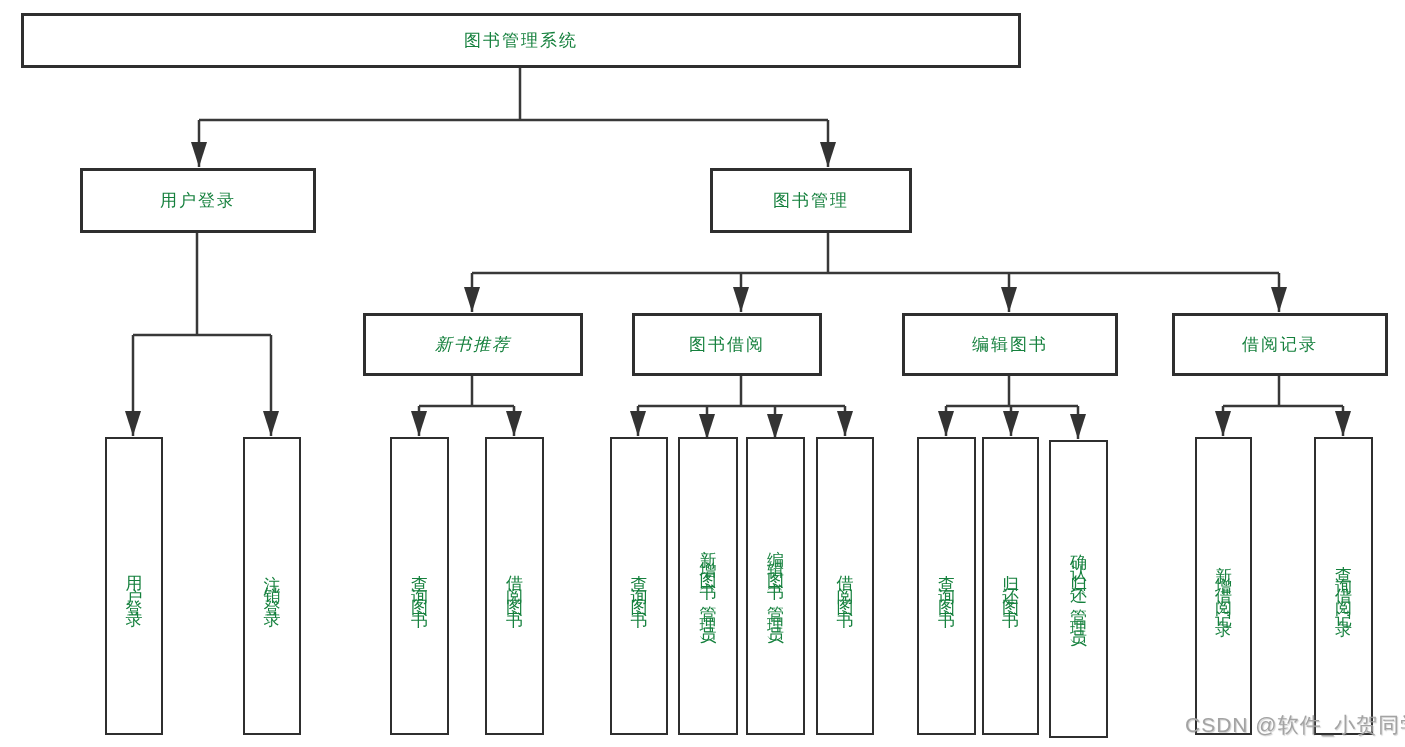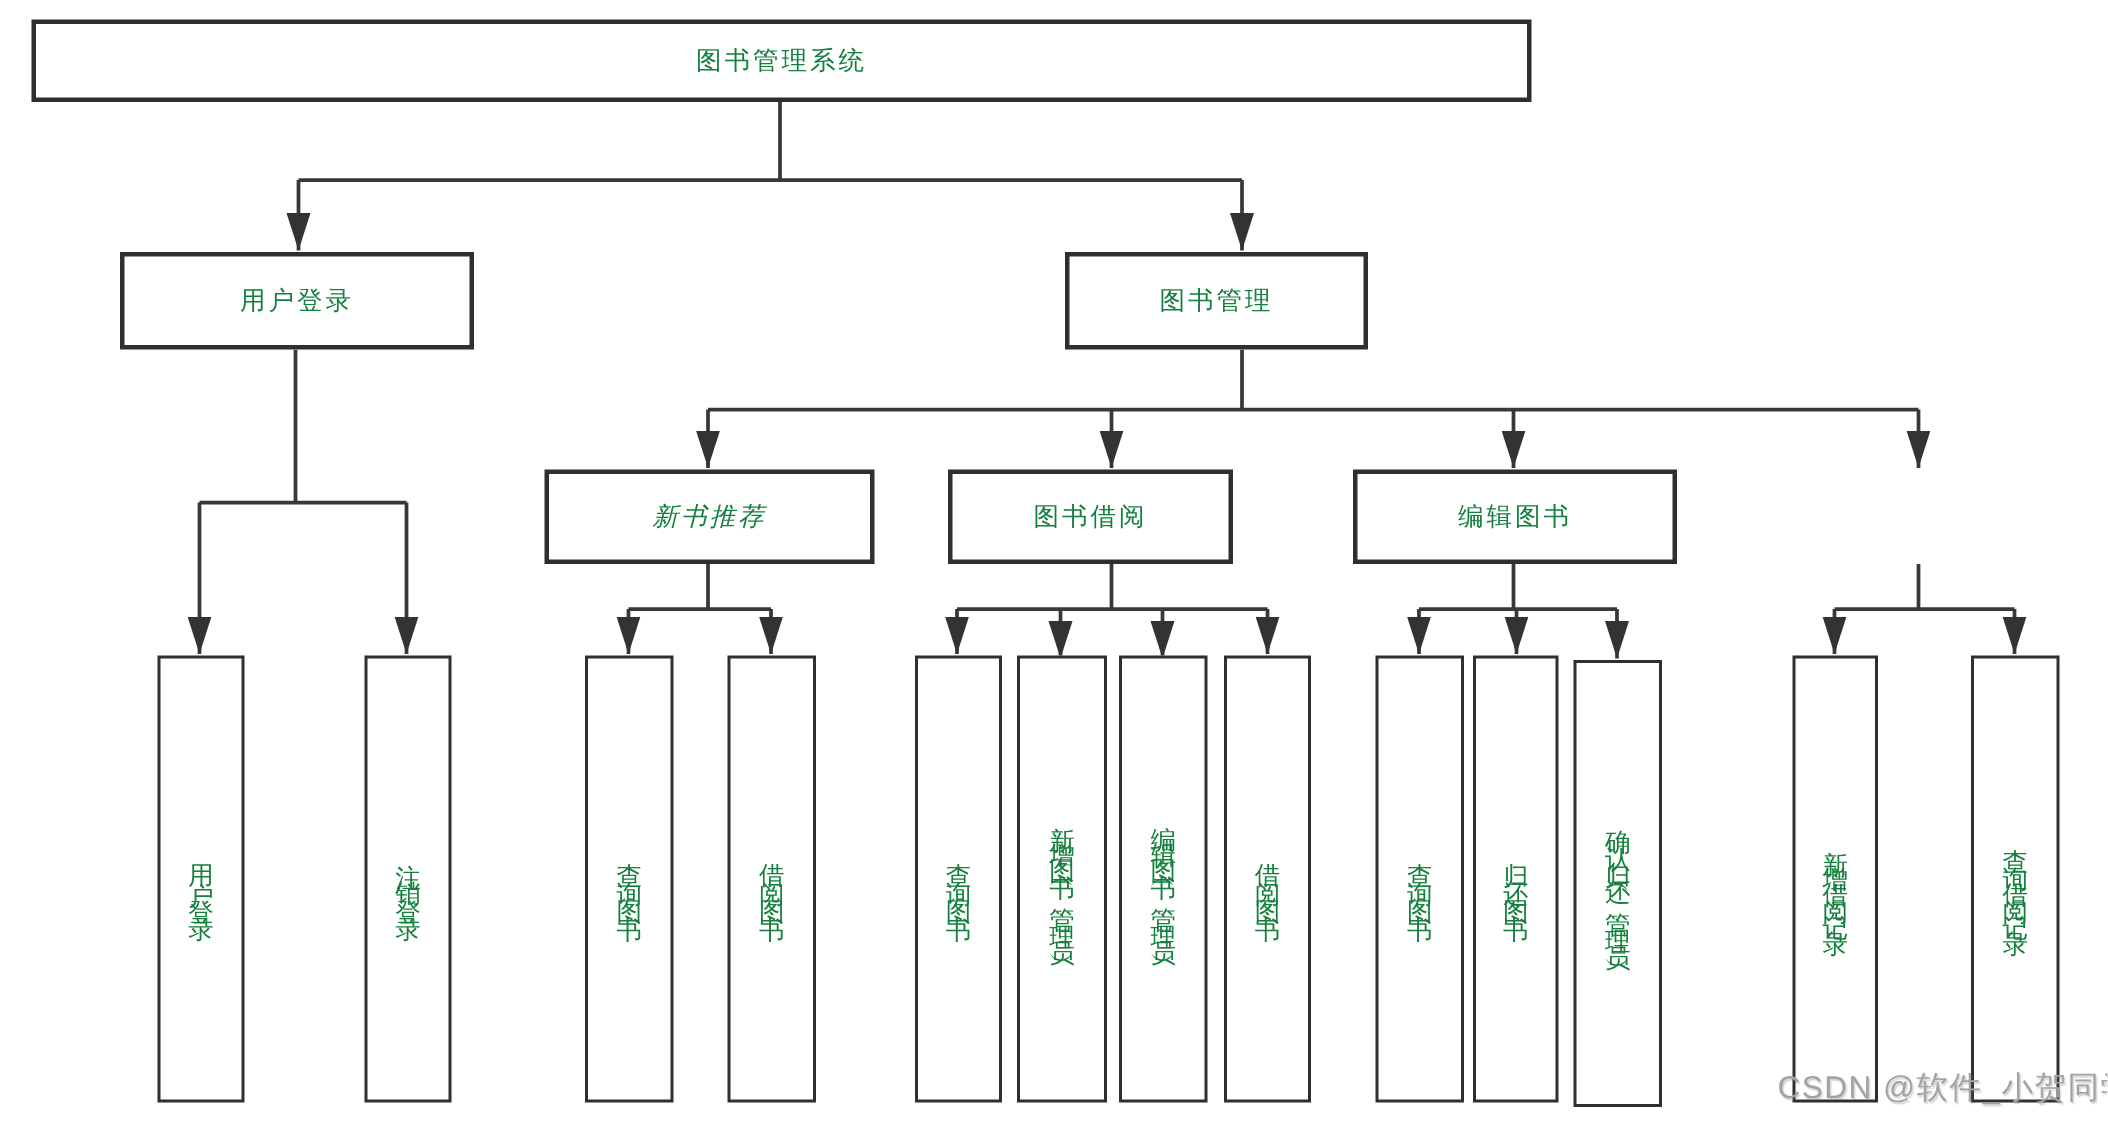--- a/index.html
+++ b/index.html
@@ -123,20 +123,21 @@
   </svg>
 
   <div class="box root">图书管理系统</div>
 
   <div class="box l2a">用户登录</div>
   <div class="box l2b">图书管理</div>
 
   <div class="box l3a">新书推荐</div>
   <div class="box l3b">图书借阅</div>
   <div class="box l3c">编辑图书</div>
+  <div class="box l3d">借阅记录</div>
 
   <div class="box leaf lf1">用户登录</div>
   <div class="box leaf lf2">注销登录</div>
 
   <div class="box leaf lf3">查询图书</div>
   <div class="box leaf lf4">借阅图书</div>
 
   <div class="box leaf lf5">查询图书</div>
   <div class="box leaf long lf6">新增图书（管理员）</div>
   <div class="box leaf long lf7">编辑图书（管理员）</div>

